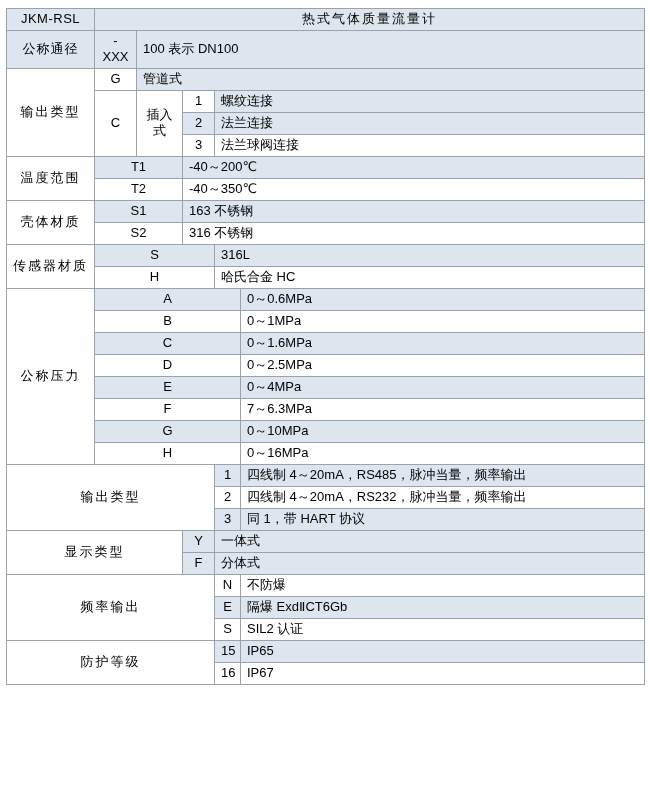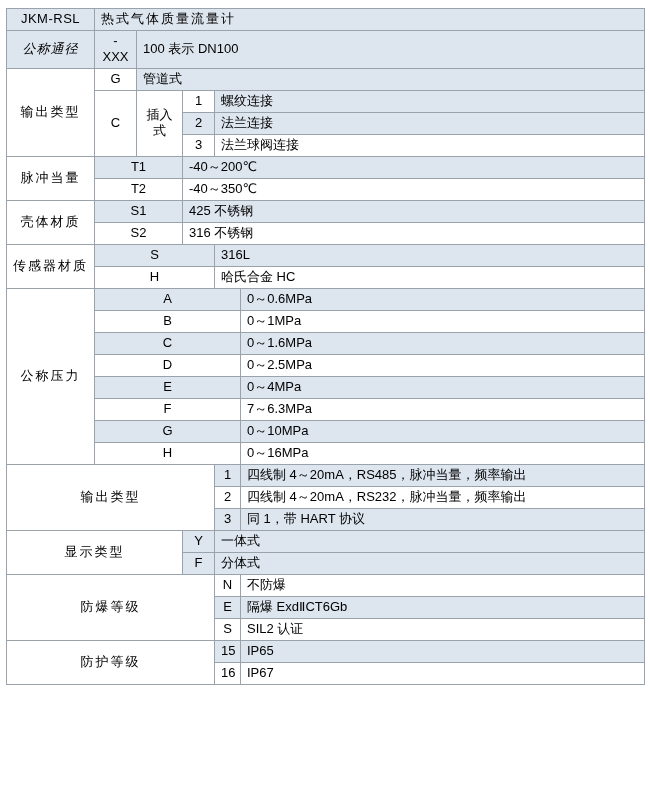--- a/index.html
+++ b/index.html
@@ -38,42 +38,41 @@
   .sh { background: #dde5ee; }
   .wh { background: #ffffff; }
 
   .model {
     font-size: 14px;
     text-align: center;
     letter-spacing: 0.5px;
   }
   .title {
     font-size: 15px;
-    text-align: left;
+    text-align: center;
     letter-spacing: 2px;
   }
   .rowlabel {
     text-align: center;
     font-size: 14px;
     letter-spacing: 2px;
   }
   .code {
     text-align: center;
     font-size: 13px;
   }
   .desc {
     text-align: left;
     font-size: 13px;
     padding-left: 8px;
   }
   .dn-label {
     text-align: center;
     font-size: 14px;
     letter-spacing: 1px;
-    font-style: italic;
   }
 </style>
 </head>
 <body>
 
 <div id="sheet">
   <table class="spec">
     <colgroup>
       <col style="width:88px">
       <col style="width:42px">
@@ -110,33 +109,33 @@
     <tr>
       <td class="sh code">2</td>
       <td class="sh desc" colspan="3">法兰连接</td>
     </tr>
     <tr>
       <td class="wh code">3</td>
       <td class="wh desc" colspan="3">法兰球阀连接</td>
     </tr>
 
     <tr>
-      <td class="wh rowlabel" rowspan="2">脉冲当量</td>
+      <td class="wh rowlabel" rowspan="2">温度范围</td>
       <td class="sh code" colspan="2">T1</td>
       <td class="sh desc" colspan="4">-40～200℃</td>
     </tr>
     <tr>
       <td class="wh code" colspan="2">T2</td>
       <td class="wh desc" colspan="4">-40～350℃</td>
     </tr>
 
     <tr>
       <td class="wh rowlabel" rowspan="2">壳体材质</td>
       <td class="sh code" colspan="2">S1</td>
-      <td class="sh desc" colspan="4">425 不锈钢</td>
+      <td class="sh desc" colspan="4">163 不锈钢</td>
     </tr>
     <tr>
       <td class="wh code" colspan="2">S2</td>
       <td class="wh desc" colspan="4">316 不锈钢</td>
     </tr>
 
     <tr>
       <td class="wh rowlabel" rowspan="2">传感器材质</td>
       <td class="sh code" colspan="3">S</td>
       <td class="sh desc" colspan="3">316L</td>
@@ -198,21 +197,21 @@
       <td class="wh rowlabel" colspan="3" rowspan="2">显示类型</td>
       <td class="sh code">Y</td>
       <td class="sh desc" colspan="3">一体式</td>
     </tr>
     <tr>
       <td class="sh code">F</td>
       <td class="sh desc" colspan="3">分体式</td>
     </tr>
 
     <tr>
-      <td class="wh rowlabel" colspan="4" rowspan="3">防爆等级</td>
+      <td class="wh rowlabel" colspan="4" rowspan="3">频率输出</td>
       <td class="wh code">N</td>
       <td class="wh desc" colspan="2">不防爆</td>
     </tr>
     <tr>
       <td class="sh code">E</td>
       <td class="sh desc" colspan="2">隔爆 ExdⅡCT6Gb</td>
     </tr>
     <tr>
       <td class="wh code">S</td>
       <td class="wh desc" colspan="2">SIL2 认证</td>

